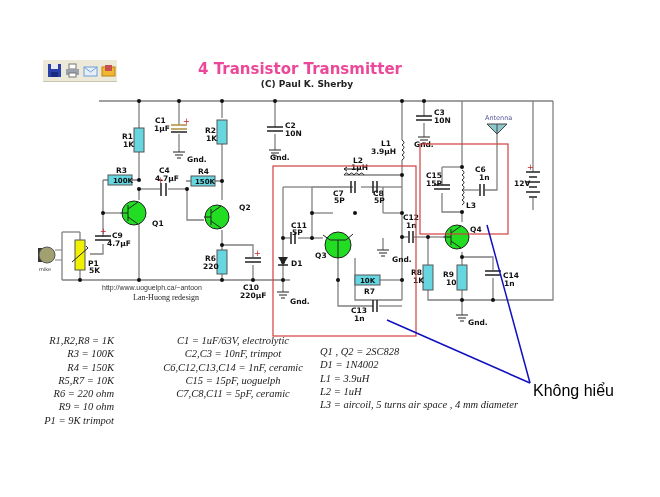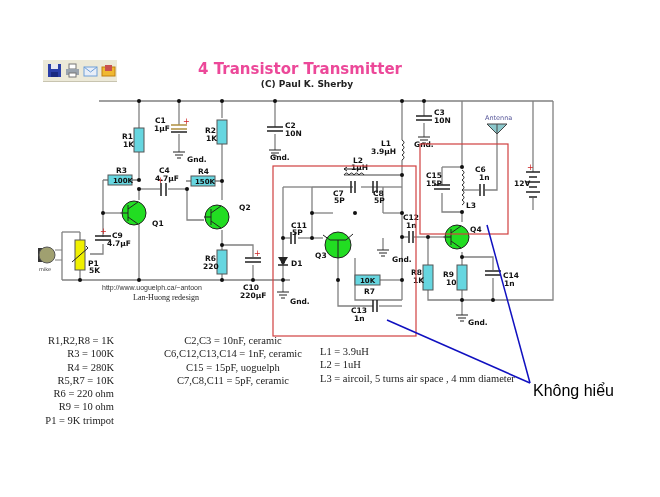--- a/index.html
+++ b/index.html
@@ -7,21 +7,21 @@
   .toolbar { position: absolute; left: 43px; top: 60px; width: 74px; height: 22px; background: #ece9d8; border-bottom: 1px solid #c8c4b0; display: flex; align-items: center; gap: 3px; padding-left: 4px; box-sizing: border-box; }
   .tb-btn { width: 15px; height: 15px; display: block; cursor: pointer; }
   .title { position: absolute; left: 0; width: 600px; top: 60px; text-align: center; font-family: "DejaVu Sans", sans-serif; font-weight: bold; font-size: 15px; color: #ec4899; }
   .subtitle { position: absolute; left: 0; width: 600px; top: 79px; text-align: center; font-family: "DejaVu Sans", sans-serif; font-weight: bold; font-size: 9px; color: #222; margin-left: 7px; }
   svg#schematic { position: absolute; left: 0; top: 0; }
   .lbl { font-family: "DejaVu Sans", sans-serif; font-weight: bold; font-size: 7.5px; fill: #111; }
   .url { font-family: "Liberation Sans", sans-serif; font-size: 7px; fill: #333; }
   .credit { font-family: "Liberation Serif", serif; font-size: 8px; fill: #222; }
   .ann { font-family: "Liberation Sans", sans-serif; font-size: 16px; fill: #000; }
   .parts { position: absolute; font-family: "Liberation Serif", serif; font-size: 10.5px; color: #222; line-height: 13.3px; }
-  .parts div { white-space: nowrap; }
+  .parts div { white-space: nowrap; font-style: italic; }
   .col1 { left: 44px; top: 334px; text-align: right; width: 70px; }
   .col2 { left: 148px; top: 334px; }
   .col3 { left: 320px; top: 345px; }
 </style>
 </head>
 <body>
 
 <div class="toolbar">
   <svg class="tb-btn" viewBox="0 0 15 15">
       <rect x="1" y="1" width="13" height="13" fill="#2b3fa8"></rect>
@@ -388,29 +388,32 @@
   <g stroke="#1010c0" stroke-width="1.5">
     <path d="M387 320 L530 383"></path>
     <path d="M487 225 L530 383"></path>
   </g>
   <text class="ann" x="533" y="396">Không hiểu</text>
 </svg>
 
 <div class="parts col1">
   <div>R1,R2,R8 = 1K</div>
   <div>R3 = 100K</div>
-  <div>R4 = 280K</div>
+  <div>R4 = 150K</div>
   <div>R5,R7 = 10K</div>
   <div>R6 = 220 ohm</div>
   <div>R9 = 10 ohm</div>
   <div>P1 = 9K trimpot</div>
 </div>
 <div class="parts col2" style="text-align:center; width:170px;">
-  <div>C2,C3 = 10nF, ceramic</div>
+  <div>C1 = 1uF/63V, electrolytic</div>
+  <div>C2,C3 = 10nF, trimpot</div>
   <div>C6,C12,C13,C14 = 1nF, ceramic</div>
   <div>C15 = 15pF, uoguelph</div>
   <div>C7,C8,C11 = 5pF, ceramic</div>
 </div>
 <div class="parts col3">
+  <div>Q1 , Q2 = 2SC828</div>
+  <div>D1 = 1N4002</div>
   <div>L1 = 3.9uH</div>
   <div>L2 = 1uH</div>
   <div>L3 = aircoil, 5 turns air space , 4 mm diameter</div>
 </div>
 
 </body></html>

